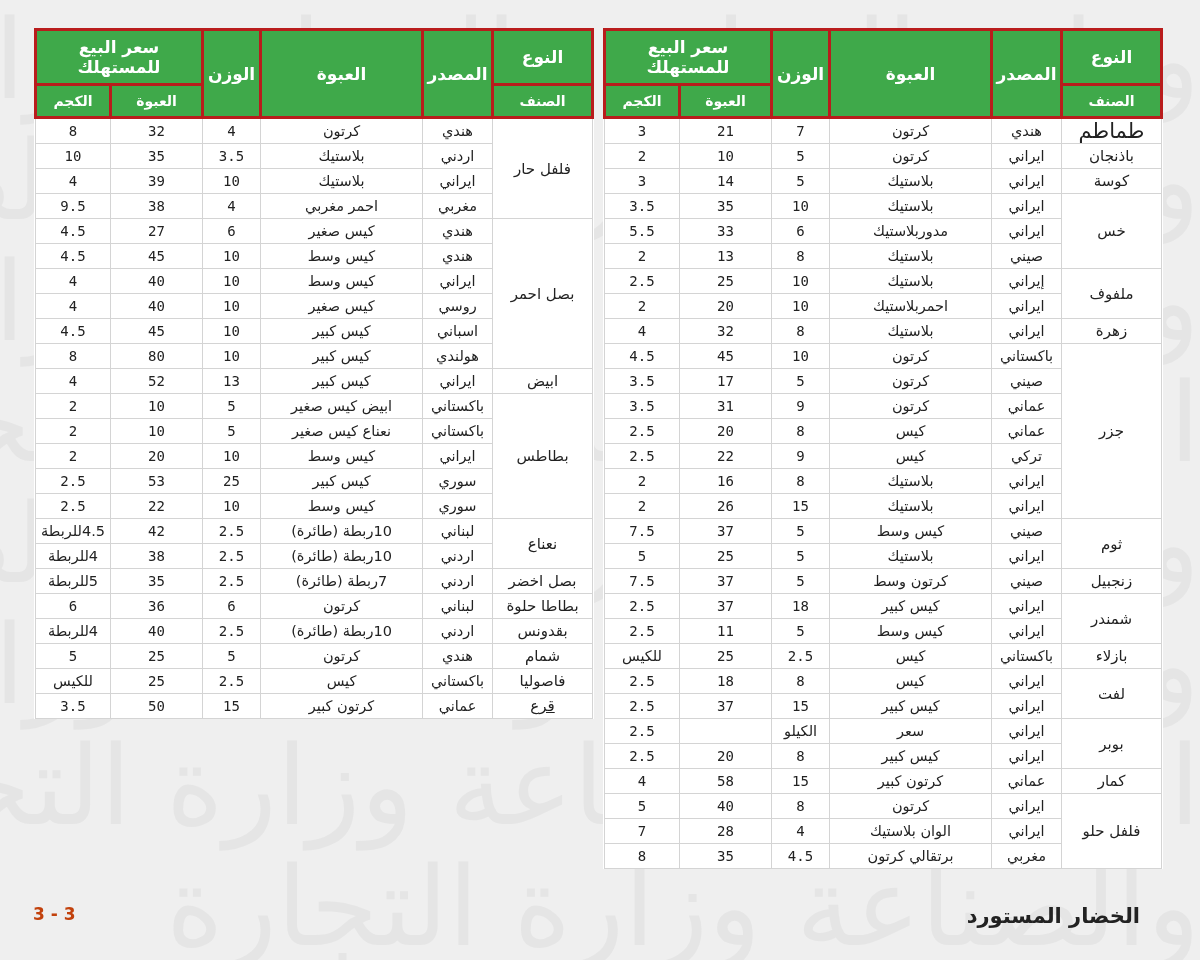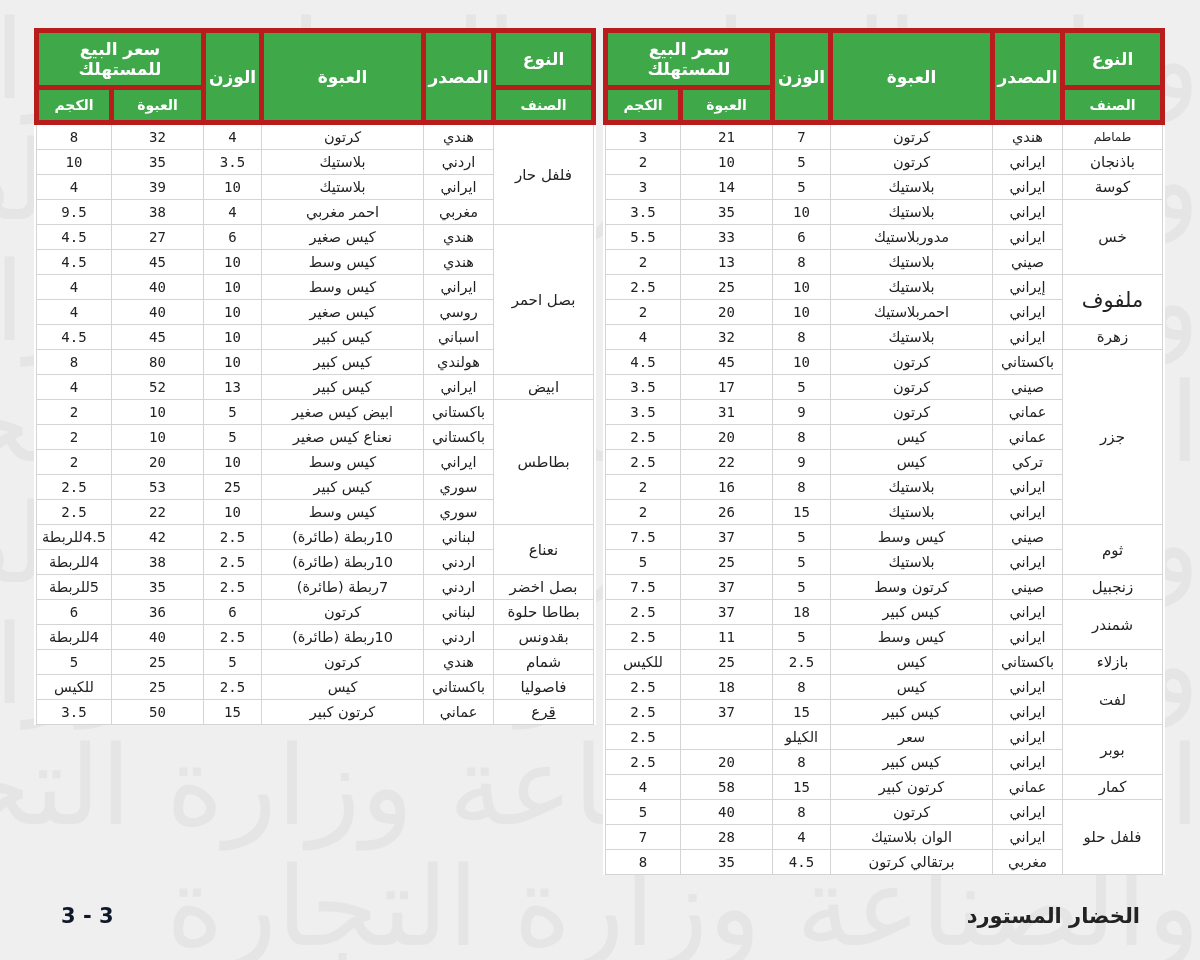--- a/index.html
+++ b/index.html
@@ -12,33 +12,33 @@
   .bgpattern{position:absolute;inset:0;pointer-events:none;opacity:.06;
     font-family:"DejaVu Serif",serif;font-size:110px;color:#555;line-height:1.1;
     white-space:nowrap;overflow:hidden;direction:rtl;}
   table.price{
     position:absolute;top:28px;border-collapse:collapse;background:#fff;
     direction:rtl;table-layout:fixed;font-size:14px;
   }
   table.price.right{left:603px;width:557px;}
   table.price.left{left:34px;width:557px;}
   table.price th{
-    background:#3fa94a;color:#fff;font-weight:bold;border:5px solid #b91c1c;
+    background:#3fa94a;color:#fff;font-weight:bold;border:3px solid #b91c1c;
     padding:0;text-align:center;
   }
   table.price th.big{font-size:17px;}
   table.price th.sm{font-size:14px;height:30px;}
   table.price thead tr.h1 th{height:52px;}
   table.price td{
     border:1px solid #d4d4d4;height:24px;padding:0;text-align:center;
     font-size:14.5px;line-height:24px;color:#222;white-space:nowrap;
   }
   table.price td.num{font-family:"DejaVu Sans Mono","Liberation Mono",monospace;font-size:14px;}
   .footer-title{position:absolute;right:60px;top:904px;font-size:21px;font-weight:bold;color:#222;direction:rtl;}
-  .page-num{position:absolute;left:33px;top:904px;font-size:21px;font-weight:bold;color:#0f172a;margin-left:28px;}
+  .page-num{position:absolute;left:33px;top:904px;font-size:17px;font-weight:bold;color:#c2410c;}
 </style>
 </head>
 <body>
 
 <div class="bgpattern">وزارة التجارة والصناعة وزارة التجارة<br>والصناعة وزارة التجارة والصناعة<br>وزارة التجارة والصناعة وزارة<br>التجارة والصناعة وزارة التجارة<br>والصناعة وزارة التجارة والصناعة<br>وزارة التجارة والصناعة وزارة<br>التجارة والصناعة وزارة التجارة<br>والصناعة وزارة التجارة</div>
 
 <table class="price right">
   <colgroup>
     <col style="width:100px">
       <col style="width:70px">
@@ -56,21 +56,21 @@
       <th class="big" colspan="2">سعر البيع للمستهلك</th>
     </tr>
     <tr>
       <th class="sm big">الصنف</th>
       <th class="sm">العبوة</th>
       <th class="sm">الكجم</th>
     </tr>
   </thead>
   <tbody>
       <tr>
-        <td rowspan="1" style="font-size: 12px;">طماطم</td>
+        <td rowspan="1" style="font-size: 21px;">طماطم</td>
         <td>هندي</td>
         <td>كرتون</td>
         <td class="num">7</td>
         <td class="num">21</td>
         <td class="num">3</td>
       </tr>
       <tr>
         <td rowspan="1" style="font-size: 15px;">باذنجان</td>
         <td>ايراني</td>
         <td>كرتون</td>
@@ -102,21 +102,21 @@
         <td class="num">5.5</td>
       </tr>
       <tr>
         <td>صيني</td>
         <td>بلاستيك</td>
         <td class="num">8</td>
         <td class="num">13</td>
         <td class="num">2</td>
       </tr>
       <tr>
-        <td rowspan="2" style="font-size: 21px;">ملفوف</td>
+        <td rowspan="2" style="font-size: 15px;">ملفوف</td>
         <td>إيراني</td>
         <td>بلاستيك</td>
         <td class="num">10</td>
         <td class="num">25</td>
         <td class="num">2.5</td>
       </tr>
       <tr>
         <td>ايراني</td>
         <td>احمربلاستيك</td>
         <td class="num">10</td>

